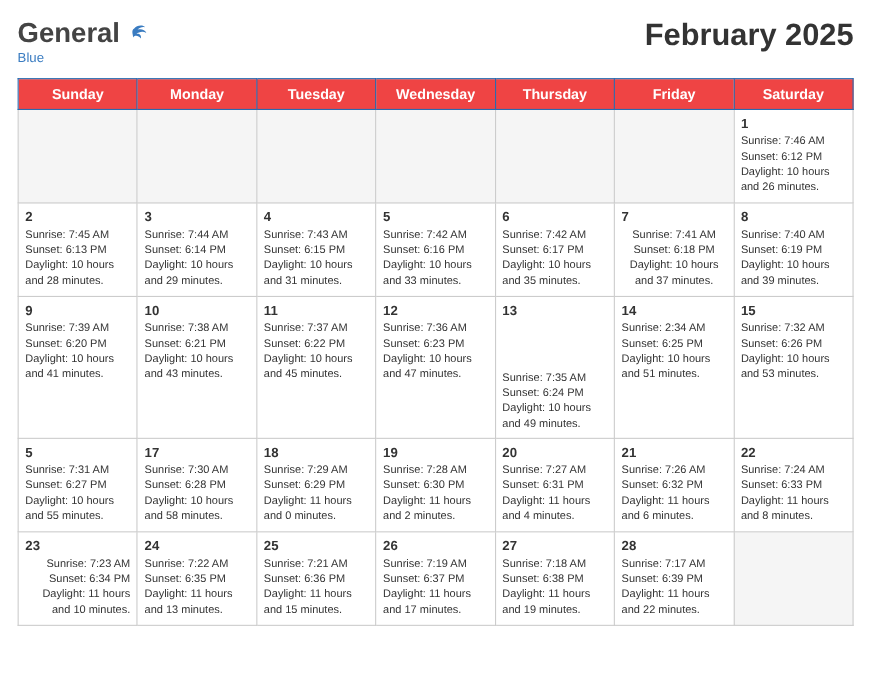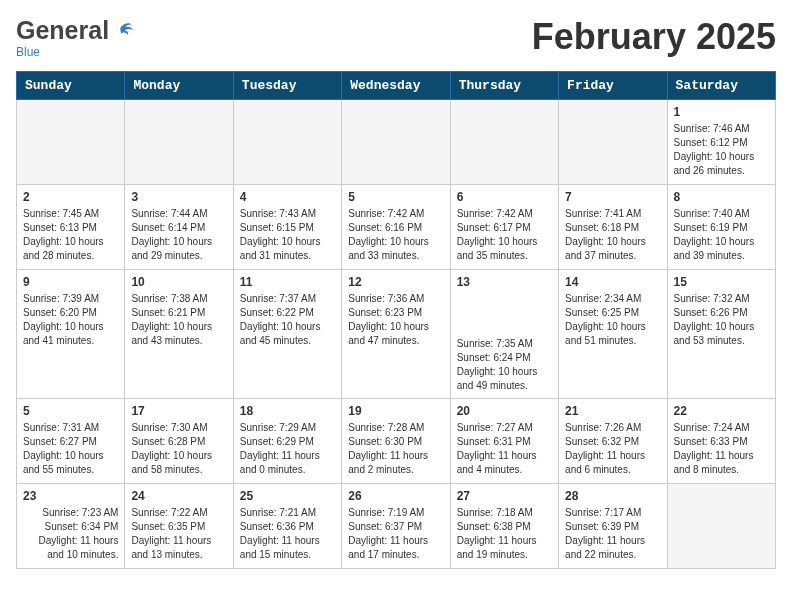--- a/index.html
+++ b/index.html
@@ -18,42 +18,41 @@
     }
     .logo {
       display: flex;
       flex-direction: column;
       align-items: flex-start;
     }
     .title-block {
       text-align: right;
     }
     .month-title {
-      font-size: 36px;
+      font-size: 28px;
       font-weight: bold;
       color: #333;
     }
     .location {
       font-size: 15px;
       color: #555;
     }
     .calendar {
       width: 100%;
       border-collapse: collapse;
       border: 1px solid #ccc;
     }
     .calendar th {
-      background-color: #0c4a6e;
+      background-color: #ef4444;
       color: #fff;
       font-size: 13px;
       font-weight: bold;
       padding: 6px 8px;
-      text-align: left;
+      text-align: center;
       border: 1px solid #2a6aaf;
-      font-family: Liberation Mono, monospace;
     }
     .calendar td {
       vertical-align: top;
       padding: 5px 6px;
       font-size: 10.5px;
       color: #333;
       border: 1px solid #ccc;
       width: 108px;
       height: 85px;
       background: #fff;
@@ -146,21 +145,21 @@
 Daylight: 10 hours and 33 minutes.</div>
         </td>
         <td>
           <span class="day-num">6</span>
           <div class="day-info" style="white-space: pre-line;">Sunrise: 7:42 AM
 Sunset: 6:17 PM
 Daylight: 10 hours and 35 minutes.</div>
         </td>
         <td>
           <span class="day-num">7</span>
-          <div class="day-info" style="white-space: pre-line;">Sunrise: 7:41 AM
+          <div class="day-info" style="white-space: pre-line; text-align: center;">Sunrise: 7:41 AM
 Sunset: 6:18 PM
 Daylight: 10 hours and 37 minutes.</div>
         </td>
         <td>
           <span class="day-num">8</span>
           <div class="day-info" style="white-space: pre-line;">Sunrise: 7:40 AM
 Sunset: 6:19 PM
 Daylight: 10 hours and 39 minutes.</div>
         </td>
       </tr>

